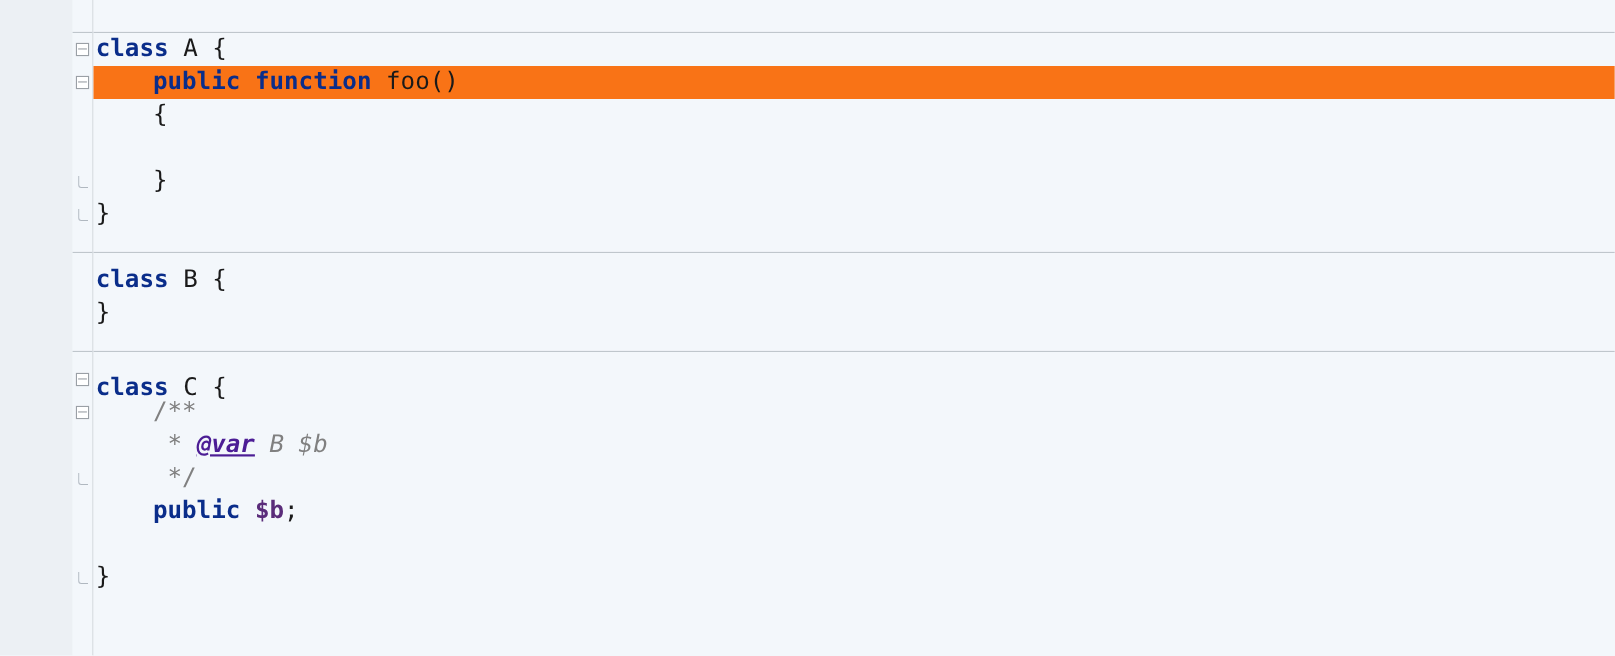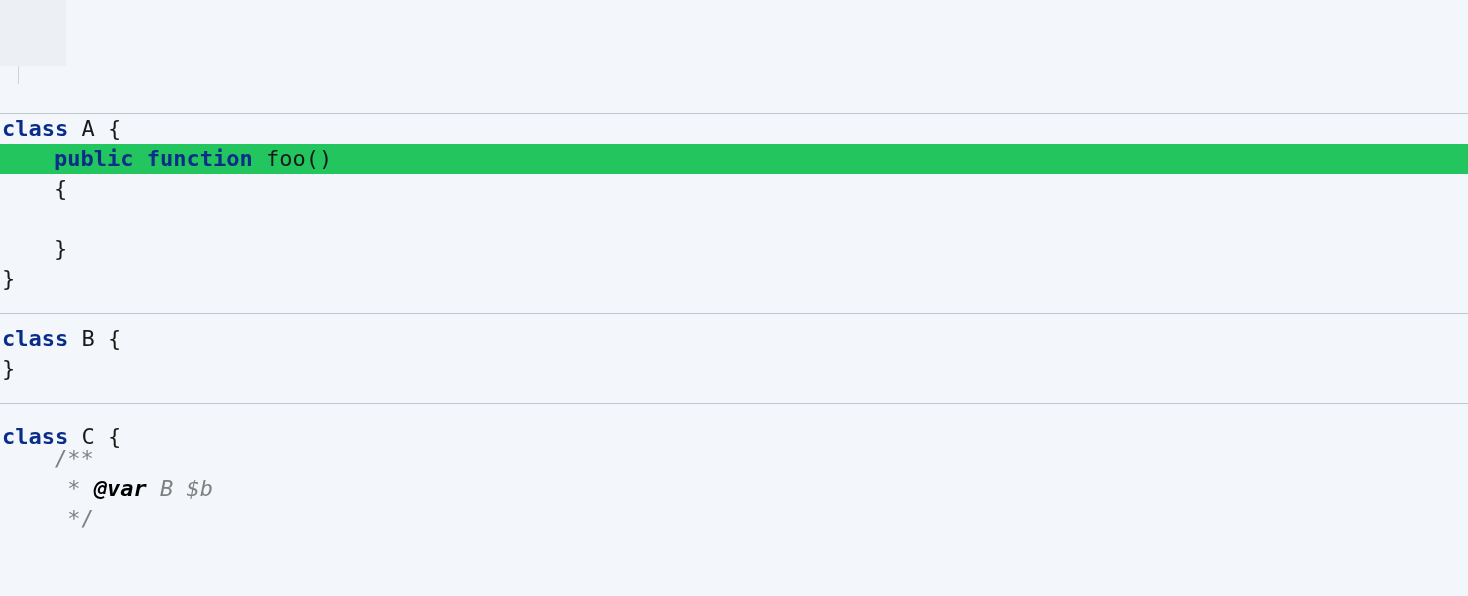--- a/index.html
+++ b/index.html
@@ -9,21 +9,20 @@
     height: 596px;
     overflow: hidden;
     font-family: "Menlo", "Consolas", "DejaVu Sans Mono", monospace;
     font-size: 22px;
     background: #f3f7fb;
   }
   .editor {
     display: flex;
     width: 100%;
     height: 100%;
-    flex-direction: column;
   }
   .leftpad {
     width: 66px;
     background: #ecf0f4;
     flex: 0 0 66px;
   }
   .gutter {
     width: 18px;
     flex: 0 0 18px;
     background: #f3f7fb;
@@ -74,40 +73,40 @@
     position: absolute;
     left: 0;
     right: 0;
     height: 30px;
     padding-left: 2px;
     white-space: pre;
     line-height: 30px;
     color: #1a1a1a;
   }
   .line.highlight {
-    background: #22c55e;
+    background: #f97316;
   }
   .sep {
     position: absolute;
     left: 0;
     right: 0;
     height: 0;
     border-top: 1px solid #bfc6cc;
   }
   .gutter-sep {
     position: absolute;
     left: 0;
     width: 18px;
     height: 0;
     border-top: 1px solid #bfc6cc;
   }
   .kw { color: #0a2d8a; font-weight: bold; }
   .dim { color: #808080; }
   .dim-italic { color: #808080; font-style: italic; }
-  .doc-tag { color: #000000; font-style: italic; font-weight: bold; }
+  .doc-tag { color: #4c1d95; font-style: italic; font-weight: bold; text-decoration: underline; }
   .var { color: #5a2c7a; font-weight: bold; }
   .fn { color: #1a1a1a; }
   .indent1 { padding-left: 54px; }
 </style>
 </head>
 <body>
 
 <div class="editor">
   <div class="leftpad"></div>
 
@@ -170,18 +169,19 @@
     <div class="line" style="top:300px;"></div>
 
     <div class="line" style="top:338px;"><span class="kw">class</span><span> C {</span></div>
 
     <div class="line indent1" style="top:360px;"><span class="dim">/**</span></div>
 
     <div class="line indent1" style="top:390px;"><span class="dim-italic"> * </span><span class="doc-tag">@var</span><span class="dim-italic"> B $b</span></div>
 
     <div class="line indent1" style="top:420px;"><span class="dim"> */</span></div>
 
+    <div class="line indent1" style="top:450px;"><span class="kw">public </span><span class="var">$b</span><span>;</span></div>
 
     <div class="line" style="top:480px;"></div>
 
     <div class="line" style="top:510px;"><span>}</span></div>
   </div>
 </div>
 
 </body></html>

